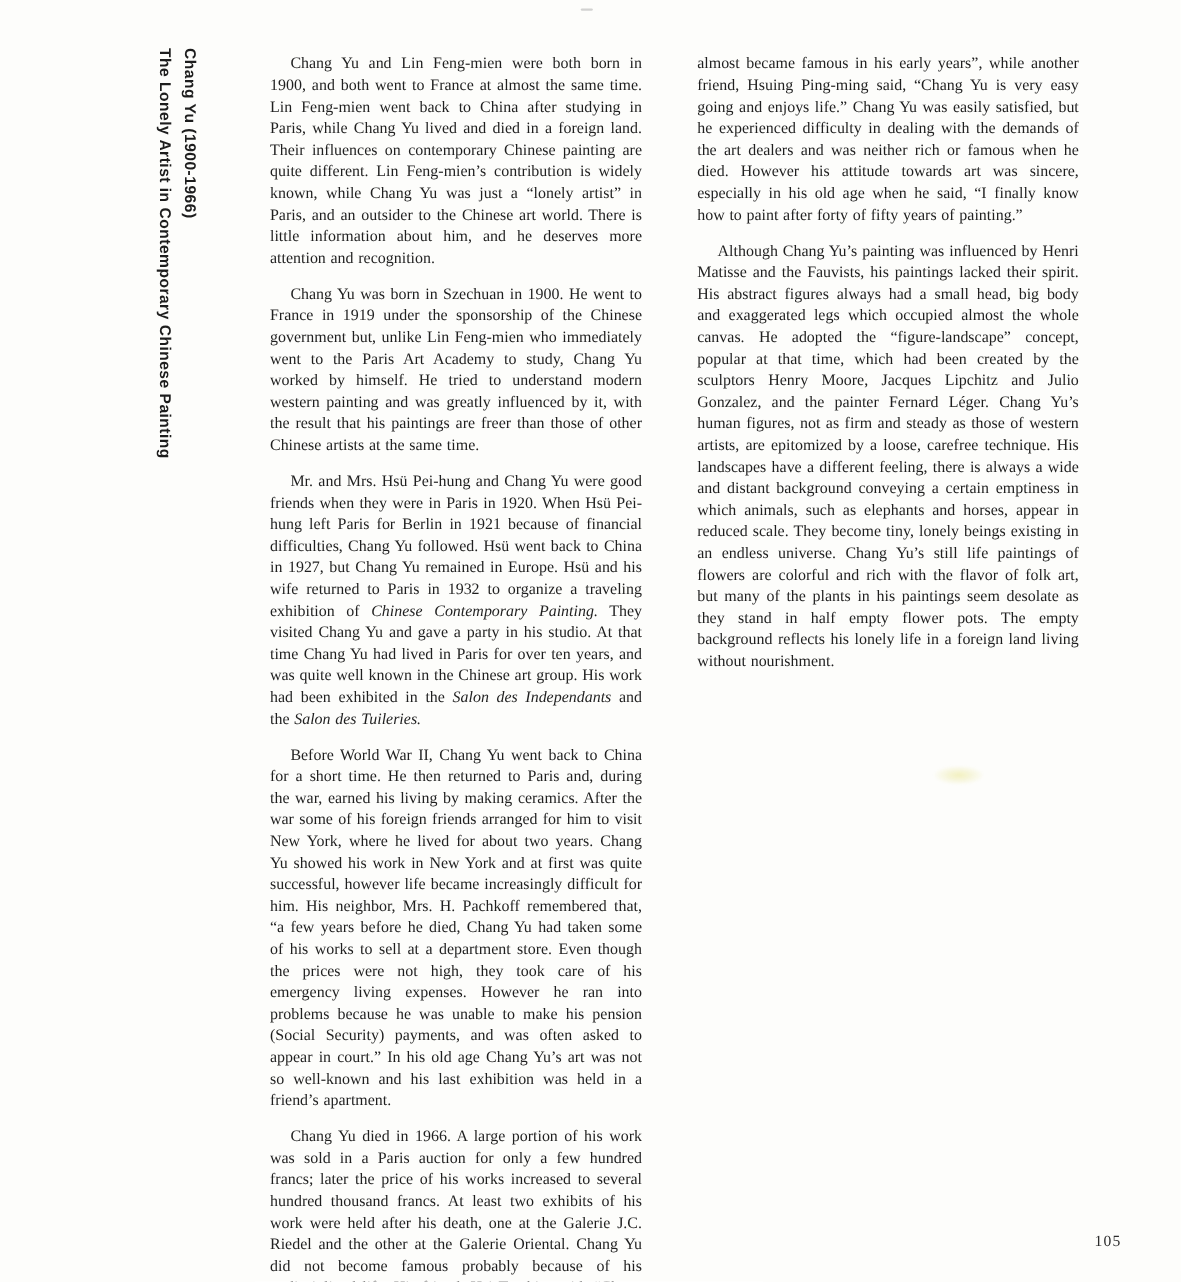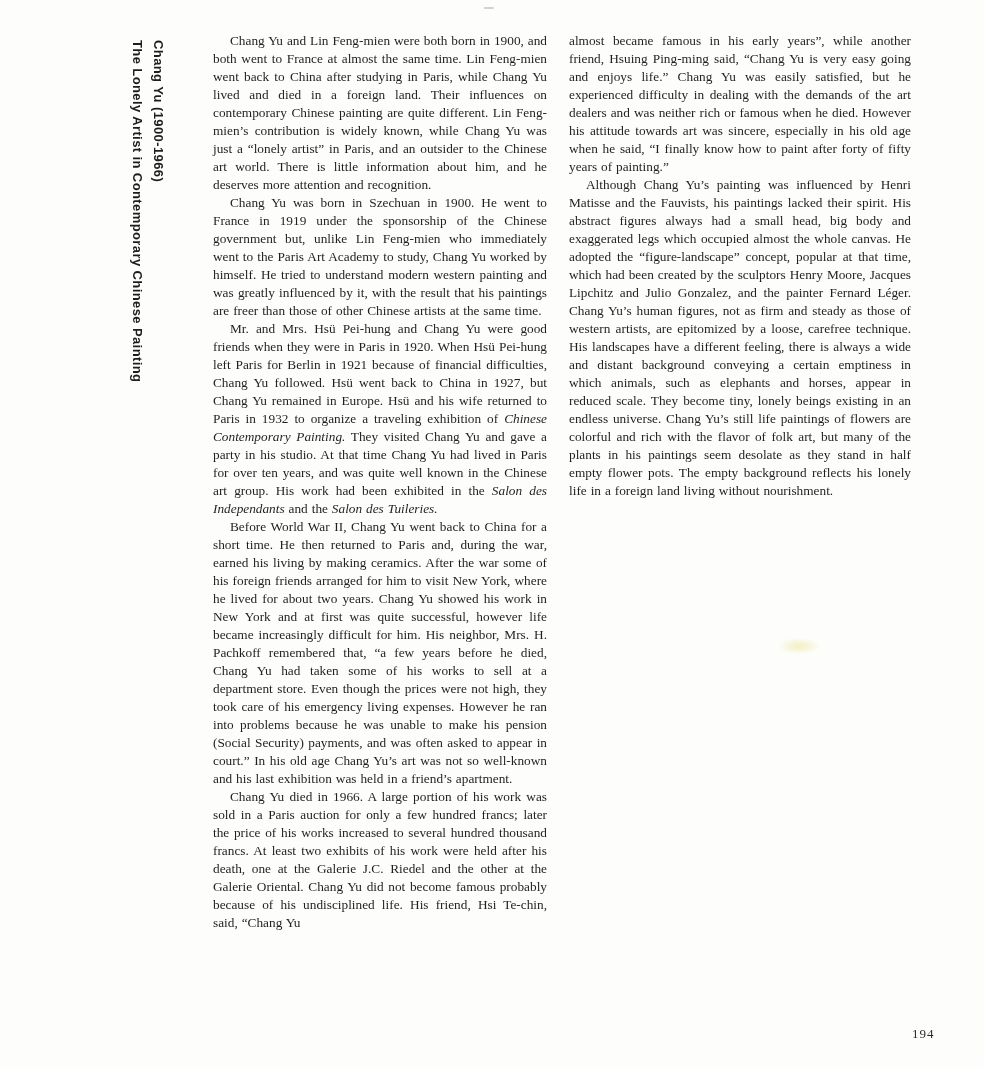--- a/index.html
+++ b/index.html
@@ -29,21 +29,21 @@
   .col {
     position: absolute; top: 32px;
     font-size: 13.3px;
     line-height: 18px;
     color: #1f1f1f;
     text-align: justify;
     word-spacing: 0.6px;
   }
   .col-left  { left: 213px; width: 334px; }
   .col-right { left: 569px; width: 342px; }
-  .para { margin: 0; }
+  .para { margin: 12px; }
   .para.indent { text-indent: 17px; }
   .para em { font-style: italic; }
   .page-number {
     position: absolute; left: 912px; top: 1026px;
     font-size: 13px; line-height: 16px;
     letter-spacing: 1px;
     color: #2b2b2b;
   }
   .smudge {
     position: absolute; left: 778px; top: 638px;
@@ -77,15 +77,15 @@
       <p class="para indent"><span>Chang Yu died in 1966. A large portion of his work was sold in a Paris auction for only a few hundred francs; later the price of his works increased to several hundred thousand francs. At least two exhibits of his work were held after his death, one at the Galerie J.C. Riedel and the other at the Galerie Oriental. Chang Yu did not become famous probably because of his undisciplined life. His friend, Hsi Te-chin, said, “Chang Yu</span></p>
     </div>
 
   <div class="col col-right">
       <p class="para"><span>almost became famous in his early years”, while another friend, Hsuing Ping-ming said, “Chang Yu is very easy going and enjoys life.” Chang Yu was easily satisfied, but he experienced difficulty in dealing with the demands of the art dealers and was neither rich or famous when he died. However his attitude towards art was sincere, especially in his old age when he said, “I finally know how to paint after forty of fifty years of painting.”</span></p>
       <p class="para indent"><span>Although Chang Yu’s painting was influenced by Henri Matisse and the Fauvists, his paintings lacked their spirit. His abstract figures always had a small head, big body and exaggerated legs which occupied almost the whole canvas. He adopted the “figure-landscape” concept, popular at that time, which had been created by the sculptors Henry Moore, Jacques Lipchitz and Julio Gonzalez, and the painter Fernard Léger. Chang Yu’s human figures, not as firm and steady as those of western artists, are epitomized by a loose, carefree technique. His landscapes have a different feeling, there is always a wide and distant background conveying a certain emptiness in which animals, such as elephants and horses, appear in reduced scale. They become tiny, lonely beings existing in an endless universe. Chang Yu’s still life paintings of flowers are colorful and rich with the flavor of folk art, but many of the plants in his paintings seem desolate as they stand in half empty flower pots. The empty background reflects his lonely life in a foreign land living without nourishment.</span></p>
     </div>
 
   <div class="smudge"></div>
 
-  <div class="page-number">194</div>
+  <div class="page-number">105</div>
 
 </div>
 
 </body></html>

